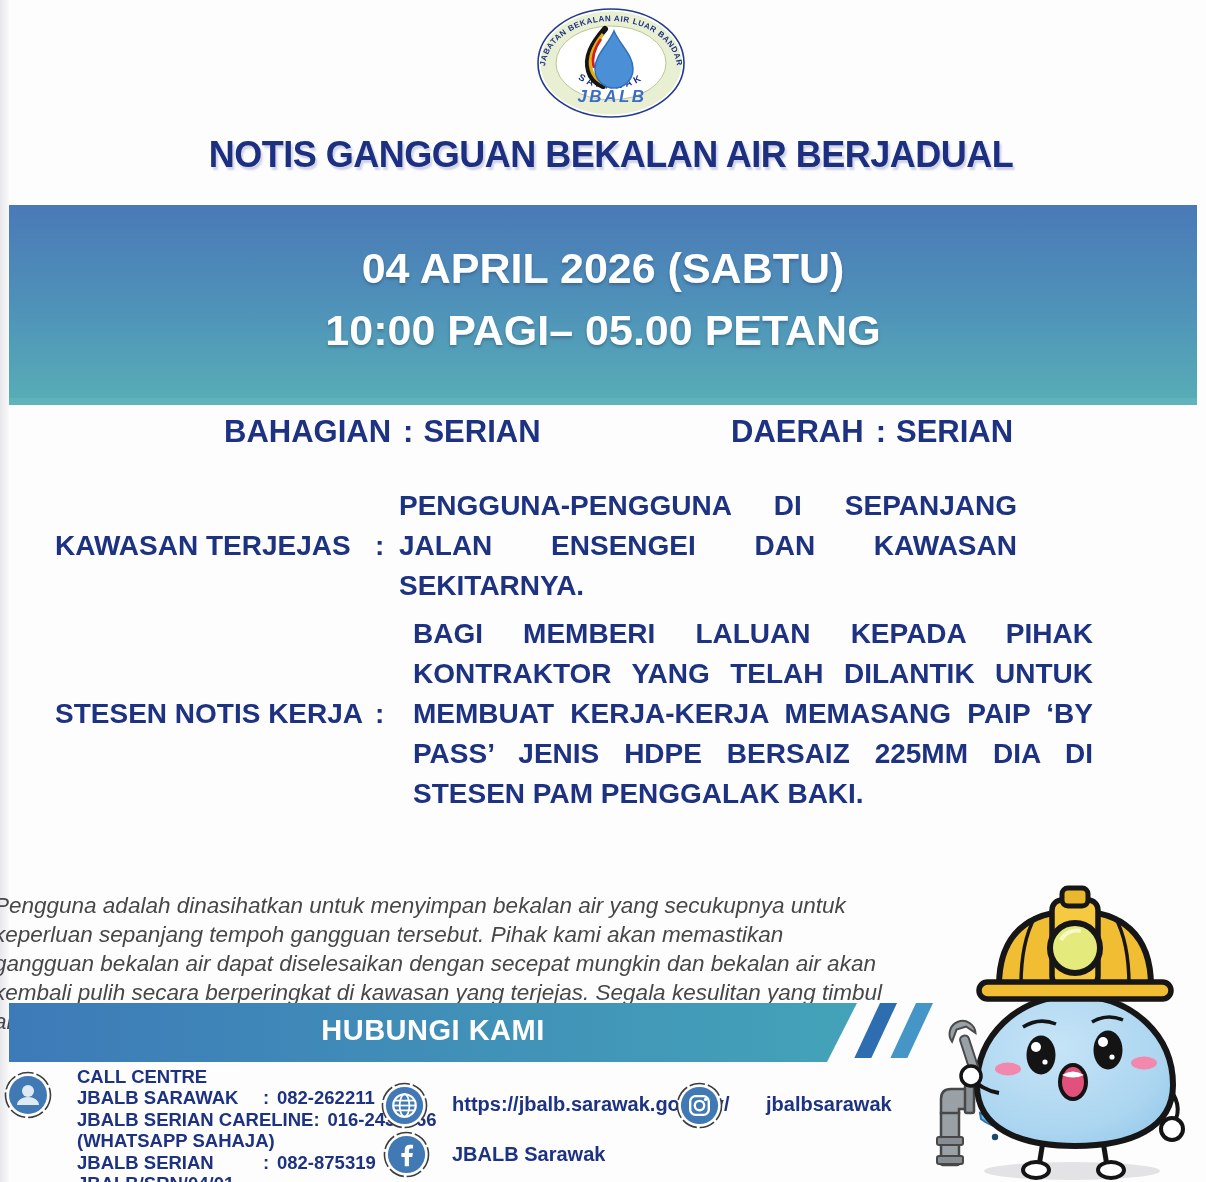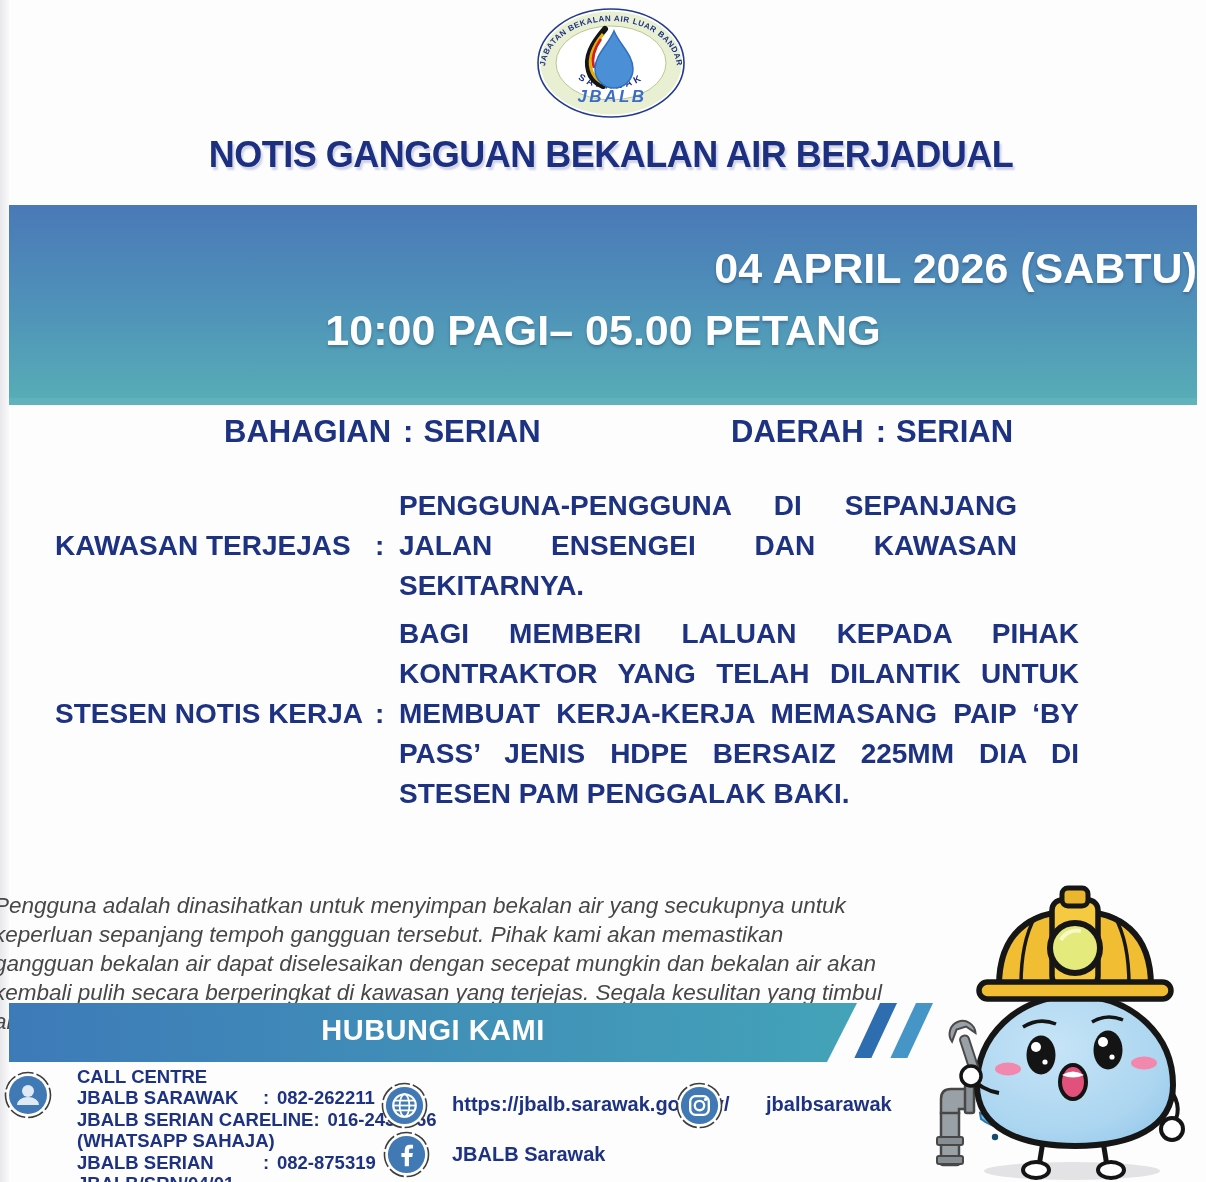--- a/index.html
+++ b/index.html
@@ -12,35 +12,35 @@
   
   .title{position:absolute;left:8px;top:134px;width:100%;text-align:center;
         font-size:36px;font-weight:700;color:#1c2f80;letter-spacing:-0.5px;
         text-shadow:2px 3px 2px rgba(150,160,200,0.45);}
   
   .date-banner{position:absolute;left:9px;top:205px;width:1188px;height:193px;
         background:linear-gradient(180deg,#4a79b7 0%,#4f93b9 55%,#57acb6 100%);
         border-bottom:7px solid #60b2bd;text-align:center;}
   .date-banner .line{color:#ffffff;font-size:43px;font-weight:700;line-height:62px;
         text-shadow:0 2px 3px rgba(0,0,40,0.25);}
-  .date-banner .line1{margin-top:32px;text-align:right;}
+  .date-banner .line1{margin-top:32px;}
   
   .region{position:absolute;top:414px;left:0;width:100%;font-size:31px;font-weight:700;}
   .region .bahagian{position:absolute;left:224px;white-space:nowrap;}
   .region .daerah{position:absolute;left:731px;white-space:nowrap;}
   .region .sep{padding:0 10px 0 12px;}
   
   .sec{position:absolute;left:0;display:flex;align-items:center;padding-left:55px;}
   .sec-label{width:320px;font-size:28px;font-weight:700;}
   .sec-colon{width:24px;font-size:28px;font-weight:700;}
   .sec-text{font-size:28px;font-weight:700;line-height:40px;text-align:justify;}
   .sec1{top:498px;height:96px;}
   .sec1 .sec-text{width:618px;}
   .sec2{top:630px;height:168px;}
-  .sec2 .sec-text{width:680px;}
+  .sec2 .sec-text{width:680px;margin-left:14px;}
   
   .advisory{position:absolute;left:-6px;top:891px;width:890px;font-size:22.5px;
         font-style:italic;color:#474747;line-height:29px;font-weight:500;}
   
   .contact-banner{position:absolute;left:9px;top:1003px;width:848px;height:59px;
         background:linear-gradient(90deg,#3d7ab8,#43a3b8);
         clip-path:polygon(0 0,100% 0,calc(100% - 30px) 100%,0 100%);
         color:#fff;text-align:center;font-size:29px;font-weight:700;line-height:55px;
         letter-spacing:0.5px;}
   .stripe{position:absolute;top:1003px;height:55px;width:17px;

